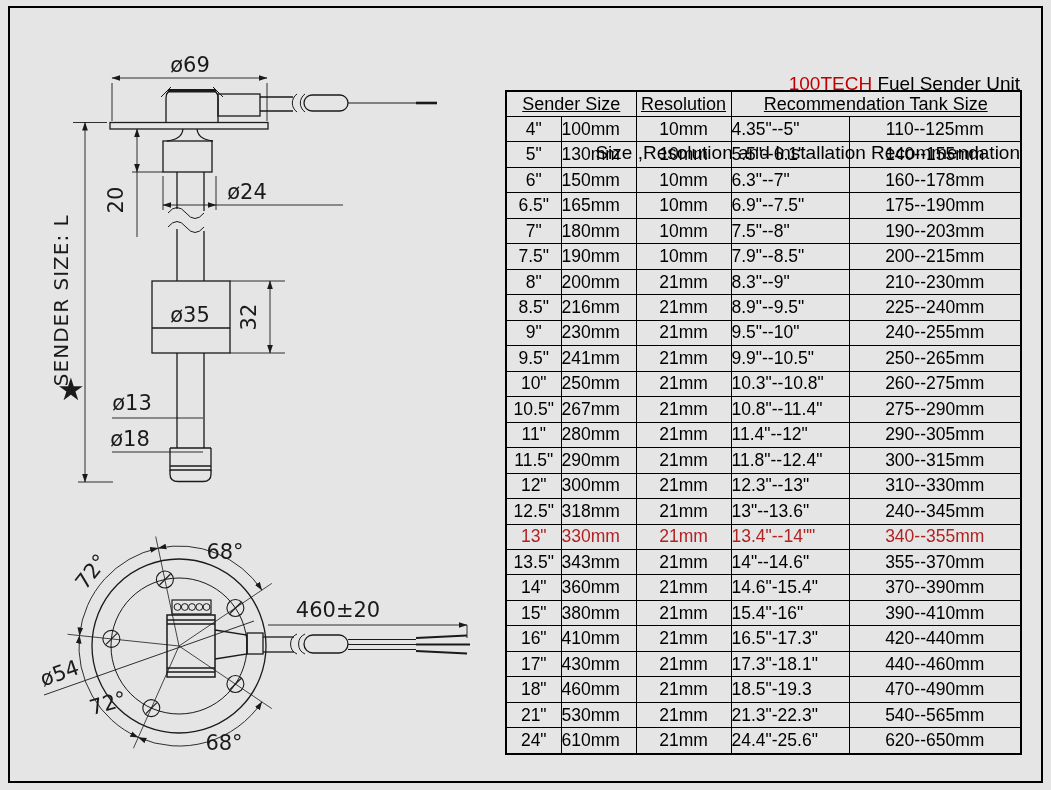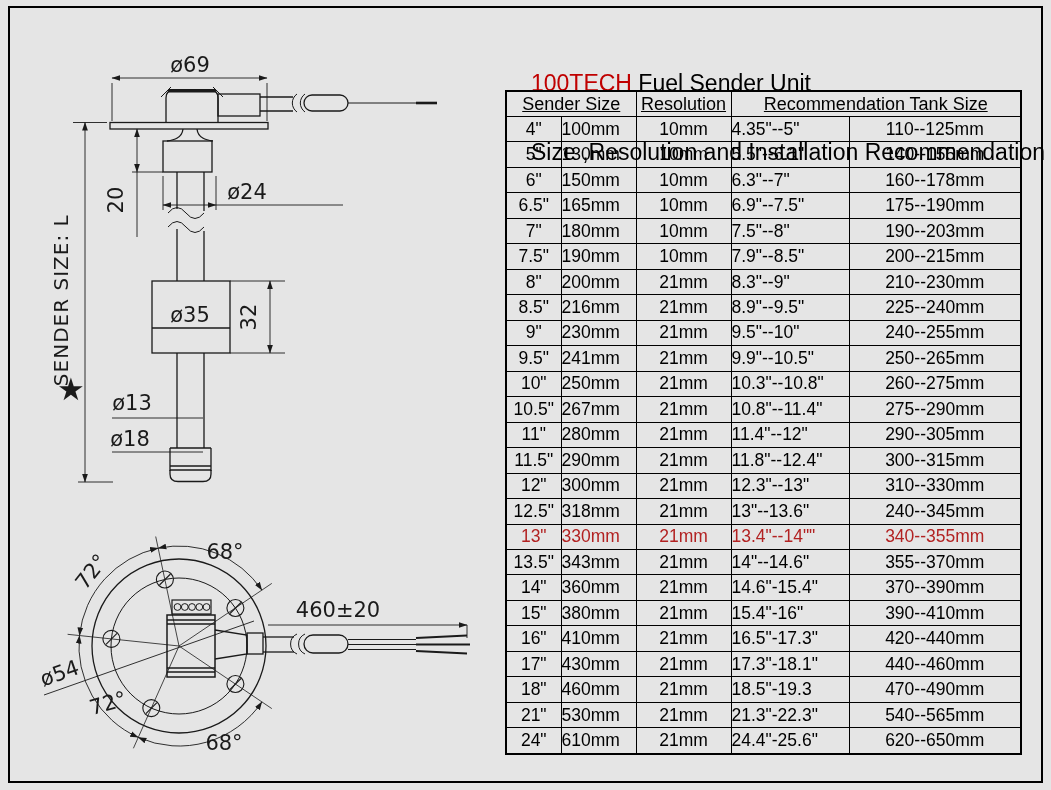--- a/index.html
+++ b/index.html
@@ -1,20 +1,20 @@
 <!DOCTYPE html>
 <html><head>
 <meta charset="utf-8">
 <style>
   html,body{margin:0;padding:0;background:#fff;}
   .page{position:relative;width:1051px;height:790px;background:#e5e5e5;overflow:hidden;
         font-family:"Liberation Sans",sans-serif;color:#000;}
   .frame{position:absolute;left:8px;top:6px;width:1031px;height:773px;border:2px solid #000;}
-  .title-wrap{position:absolute;left:531px;top:26px;width:515px;text-align:left;
-              font-size:23px;line-height:23px;white-space:pre;}
+  .title-wrap{position:absolute;left:505px;top:26px;width:515px;text-align:right;
+              font-size:19px;line-height:23px;white-space:pre;}
   .brand{color:#c00000;}
   .table-wrap{position:absolute;left:505px;top:90px;}
   table.spec{border-collapse:collapse;table-layout:fixed;width:515px;height:665px;
              border:2px solid #000;font-size:17.5px;}
   table.spec th, table.spec td{border:1px solid #000;padding:0;white-space:nowrap;overflow:hidden;}
   table.spec th{font-weight:normal;font-size:18px;height:24px;text-align:center;text-decoration:underline;}
   td.c0{text-align:center;}
   td.c1{text-align:left;padding-left:10px;}
   td.c2{text-align:center;}
   td.c3{text-align:left;padding-left:10px;}

